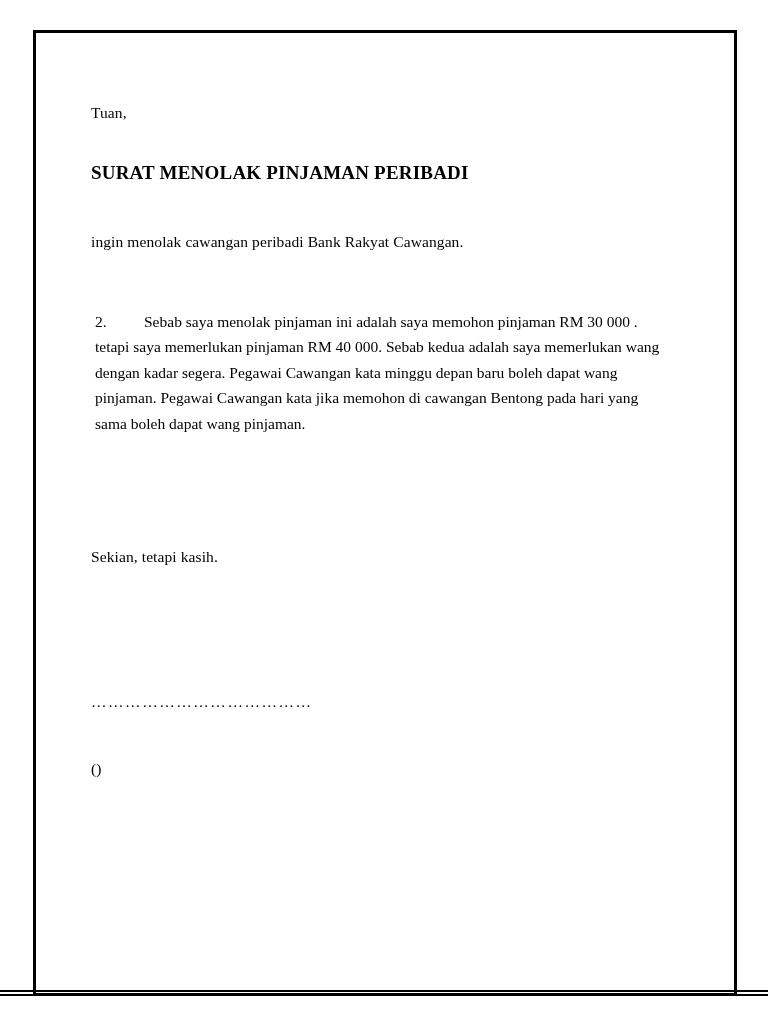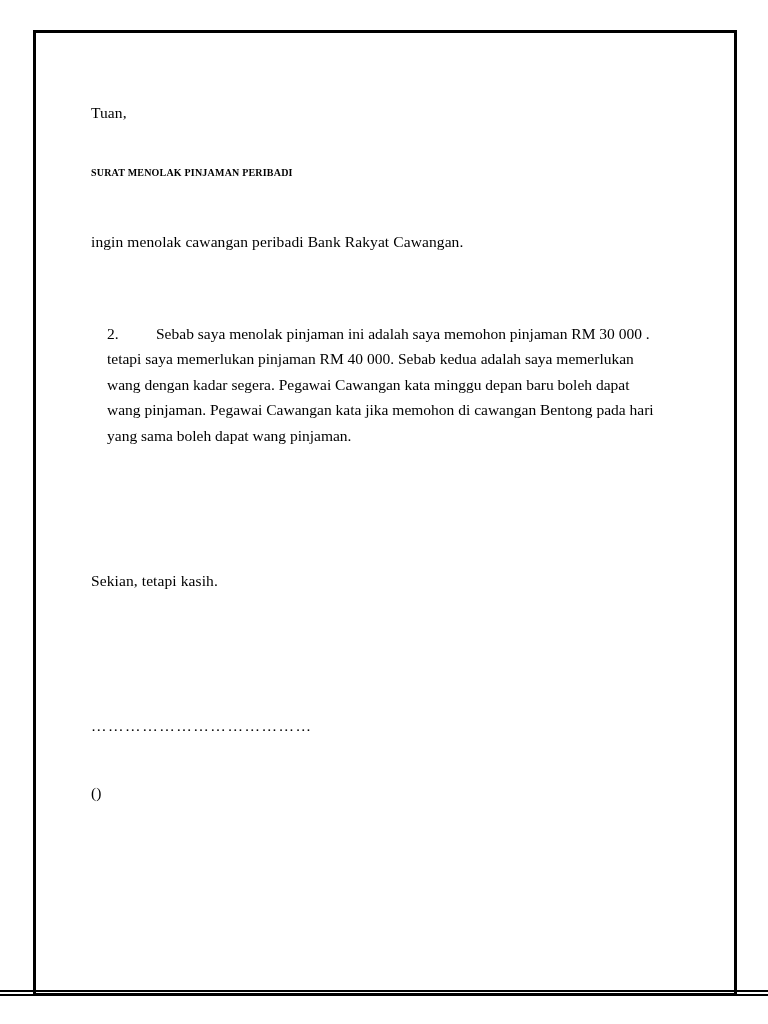--- a/index.html
+++ b/index.html
@@ -74,31 +74,31 @@
   .salutation {
     margin-bottom: 0;
   }
 
   .spacer-lg { height: 34px; }
   .spacer-md { height: 26px; }
   .spacer-sm { height: 16px; }
   .spacer-xs { height: 10px; }
 
   .doc-heading {
-    font-size: 10px;
+    font-size: 19px;
     line-height: 25.5px;
     font-weight: bold;
     letter-spacing: 0.2px;
     margin: 0;
   }
 
   .numbered-para {
     font-size: 15.5px;
     line-height: 25.5px;
-    margin: 16px;
+    margin: 4px;
   }
   .num-marker {
     display: inline-block;
     width: 49px;
   }
 
   .sign-dots {
     font-size: 15.5px;
     line-height: 25.5px;
     letter-spacing: 1.55px;

